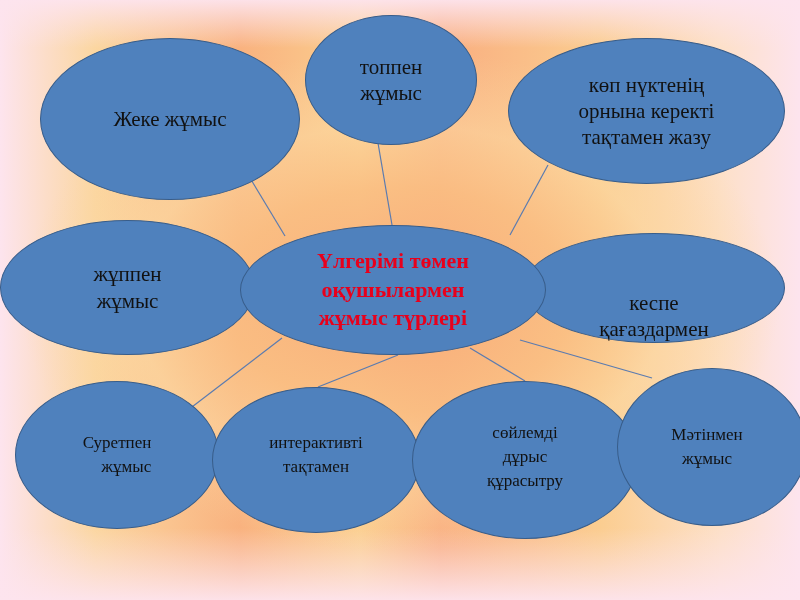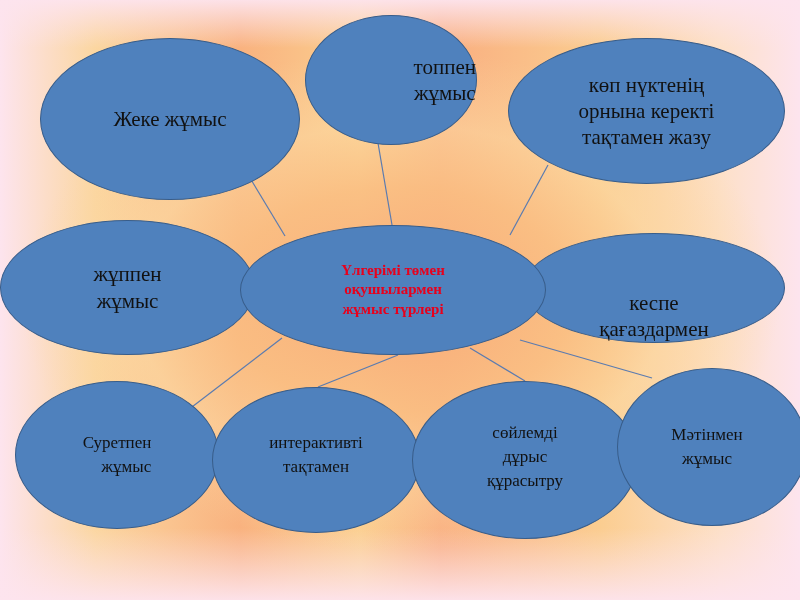--- a/index.html
+++ b/index.html
@@ -17,21 +17,21 @@
     svg.connectors { position:absolute; left:0; top:0; width:800px; height:600px; }
     .node {
       position:absolute; box-sizing:border-box;
       background:#4f81bd; border:1.5px solid #385d8a; border-radius:50%;
       display:flex; align-items:center; justify-content:center; text-align:center;
       color:#111; font-family:"Liberation Serif", "DejaVu Serif", serif;
       font-size:21px; line-height:1.25;
     }
     .node span { white-space:pre-line; display:block; }
     .node.small { font-size:17px; line-height:1.4; }
-    .node.center { color:#e8001c; font-weight:bold; font-size:15px; line-height:1.3; }
+    .node.center { color:#e8001c; font-weight:bold; font-size:22px; line-height:1.3; }
   </style>
 </head>
 <body>
 
 <div class="bg"></div>
 
 <svg class="connectors" viewBox="0 0 800 600">
   <g stroke="#5a7bb0" stroke-width="1.2" fill="none">
     <line x1="250" y1="178" x2="285" y2="236"></line>
     <line x1="378" y1="143" x2="392" y2="225"></line>
@@ -43,21 +43,21 @@
     <line x1="525" y1="381" x2="470" y2="348"></line>
     <line x1="652" y1="378" x2="520" y2="340"></line>
     <line x1="335" y1="262" x2="430" y2="320" stroke="#4a5a78" stroke-width="0.8"></line>
   </g>
 </svg>
 
 <div class="node" style="left:40px; top:38px; width:260px; height:162px;">
   <span>Жеке жұмыс</span>
 </div>
 
-<div class="node" style="left:305px; top:15px; width:172px; height:130px;justify-content:flex-end;">
+<div class="node" style="left:305px; top:15px; width:172px; height:130px;">
   <span>топпен
 жұмыс</span>
 </div>
 
 <div class="node" style="left:508px; top:38px; width:277px; height:146px;">
   <span>көп нүктенің
 орнына керекті
 тақтамен жазу</span>
 </div>
 

